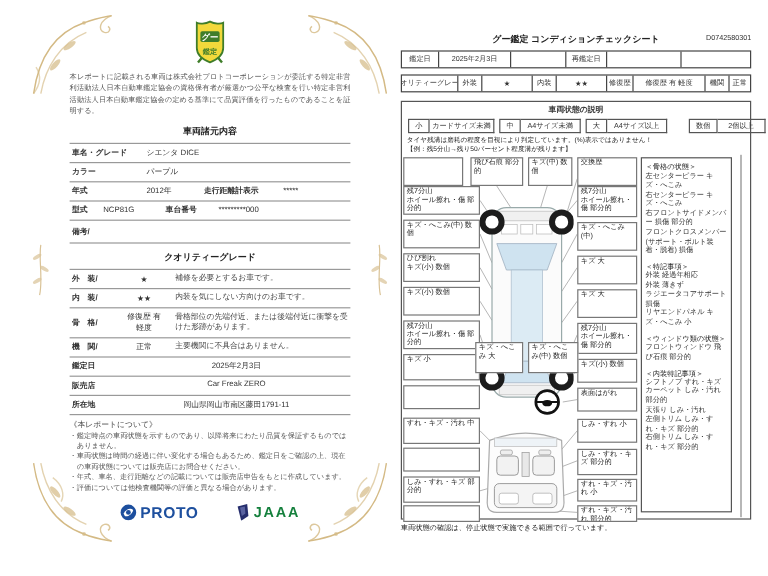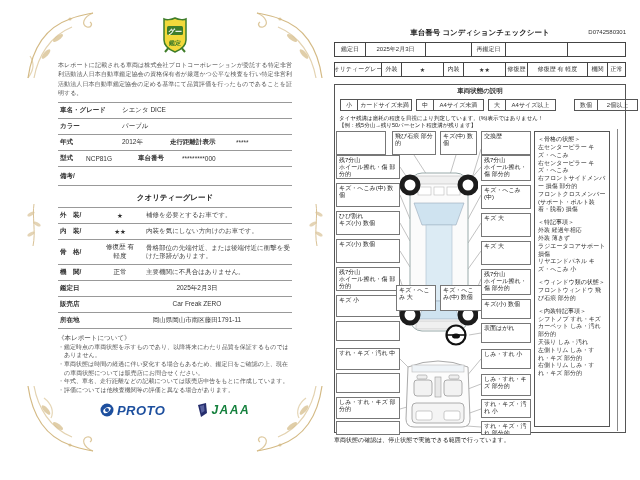--- a/index.html
+++ b/index.html
@@ -24,21 +24,21 @@
   .g-row{display:flex;border-bottom:1px solid #999;padding:3px 2px;font-size:6.5px;align-items:center;}
   .g-lab{width:34px;font-weight:bold;}
   .g-val{width:52px;text-align:center;white-space:pre-line;}
   .g-desc{flex:1;color:#444;line-height:1.3;}
   .m-row{display:flex;border-bottom:1px solid #999;padding:3px 2px;font-size:6.5px;}
   .m-lab{width:44px;font-weight:bold;}
   .m-val{flex:1;text-align:center;}
   .about{margin-top:4px;font-size:6px;color:#555;line-height:1.45;}
   .about-t{font-size:6.5px;color:#444;}
   .about-i{padding-left:6px;text-indent:-6px;}
-  .logos{display:flex;justify-content:center;align-items:center;gap:32px;margin-top:8px;font-style:italic;}
+  .logos{display:flex;justify-content:center;align-items:center;gap:32px;margin-top:8px;}
   .proto-t{font-size:13px;font-weight:bold;color:#1d4f9e;letter-spacing:.5px;}
   .jaaa-t{font-size:12px;font-weight:bold;color:#15803d;letter-spacing:1.5px;}
   .logo-item{display:flex;align-items:center;gap:3px;}
   
   #sheet{position:absolute;left:334px;top:24px;width:292px;height:436px;background:#fff;font-size:6px;}
   .s-title{position:absolute;left:0;top:4px;width:100%;text-align:center;font-size:7.5px;font-weight:bold;color:#222;}
   .s-docno{position:absolute;right:0;top:5px;font-size:6px;color:#333;}
   .trow{position:absolute;left:0;display:flex;border:1px solid #444;height:15px;box-sizing:border-box;}
   .tcell{border-left:1px solid #444;display:flex;align-items:center;justify-content:center;
          font-size:6px;box-sizing:border-box;overflow:hidden;white-space:nowrap;}
@@ -139,20 +139,21 @@
     <svg class="emblem" width="30" height="40" viewBox="0 0 30 40">
       <path d="M5,36 L10,30 L15,33 L20,30 L25,36" fill="none" stroke="#3f7d2a" stroke-width="2"></path>
       <path d="M15,2 C11,4 6,4 4,3 L4,24 C4,30 10,34 15,36 C20,34 26,30 26,24 L26,3 C24,4 19,4 15,2 Z" fill="#f2d93b" stroke="#3f7d2a" stroke-width="1.5"></path>
       <rect x="7" y="10" width="16" height="9" rx="1.5" fill="#3f7d2a"></rect>
       <text x="15" y="17.5" font-size="7" fill="#fff" text-anchor="middle" font-weight="bold">グー</text>
       <text x="15" y="29" font-size="6" fill="#3f7d2a" text-anchor="middle" font-weight="bold">鑑定</text>
     </svg>
 
     <div class="r-intro">本レポートに記載される車両は株式会社プロトコーポレーションが委託する特定非営利活動法人日本自動車鑑定協会の資格保有者が厳選かつ公平な検査を行い特定非営利活動法人日本自動車鑑定協会の定める基準にて品質評価を行ったものであることを証明する。</div>
 
+    <div class="sec-h">車両諸元内容</div>
     <div class="spec">
       <div class="spec-row">
         <span class="sl" style="width:62px">車名・グレード</span>
         <span>シエンタ DICE</span>
       </div>
       <div class="spec-row">
         <span class="sl" style="width:62px">カラー</span>
         <span>パープル</span>
       </div>
       <div class="spec-row">
@@ -231,21 +232,21 @@
           <path d="M1,2 L9,0 L10,10 L4,14 Z" fill="#262e6d"></path>
           <path d="M3,3 L7,2 L7.5,8 L4.5,10 Z" fill="#5a63a0"></path>
         </svg>
         <span class="jaaa-t">JAAA</span>
       </span>
     </div>
   </div>
 </div>
 
 <div id="sheet">
-  <div class="s-title">車台番号 コンディションチェックシート</div>
+  <div class="s-title">グー鑑定 コンディションチェックシート</div>
   <div class="s-docno">D0742580301</div>
 
   <div class="trow" style="top:18px;width:292px">
     <div class="tcell" style="width:30px">鑑定日</div>
     <div class="tcell" style="width:60px">2025年2月3日</div>
     <div class="tcell" style="width:46px"></div>
     <div class="tcell" style="width:34px">再鑑定日</div>
     <div class="tcell" style="width:62px"></div>
     <div class="tcell" style="flex:1"></div>
   </div>

